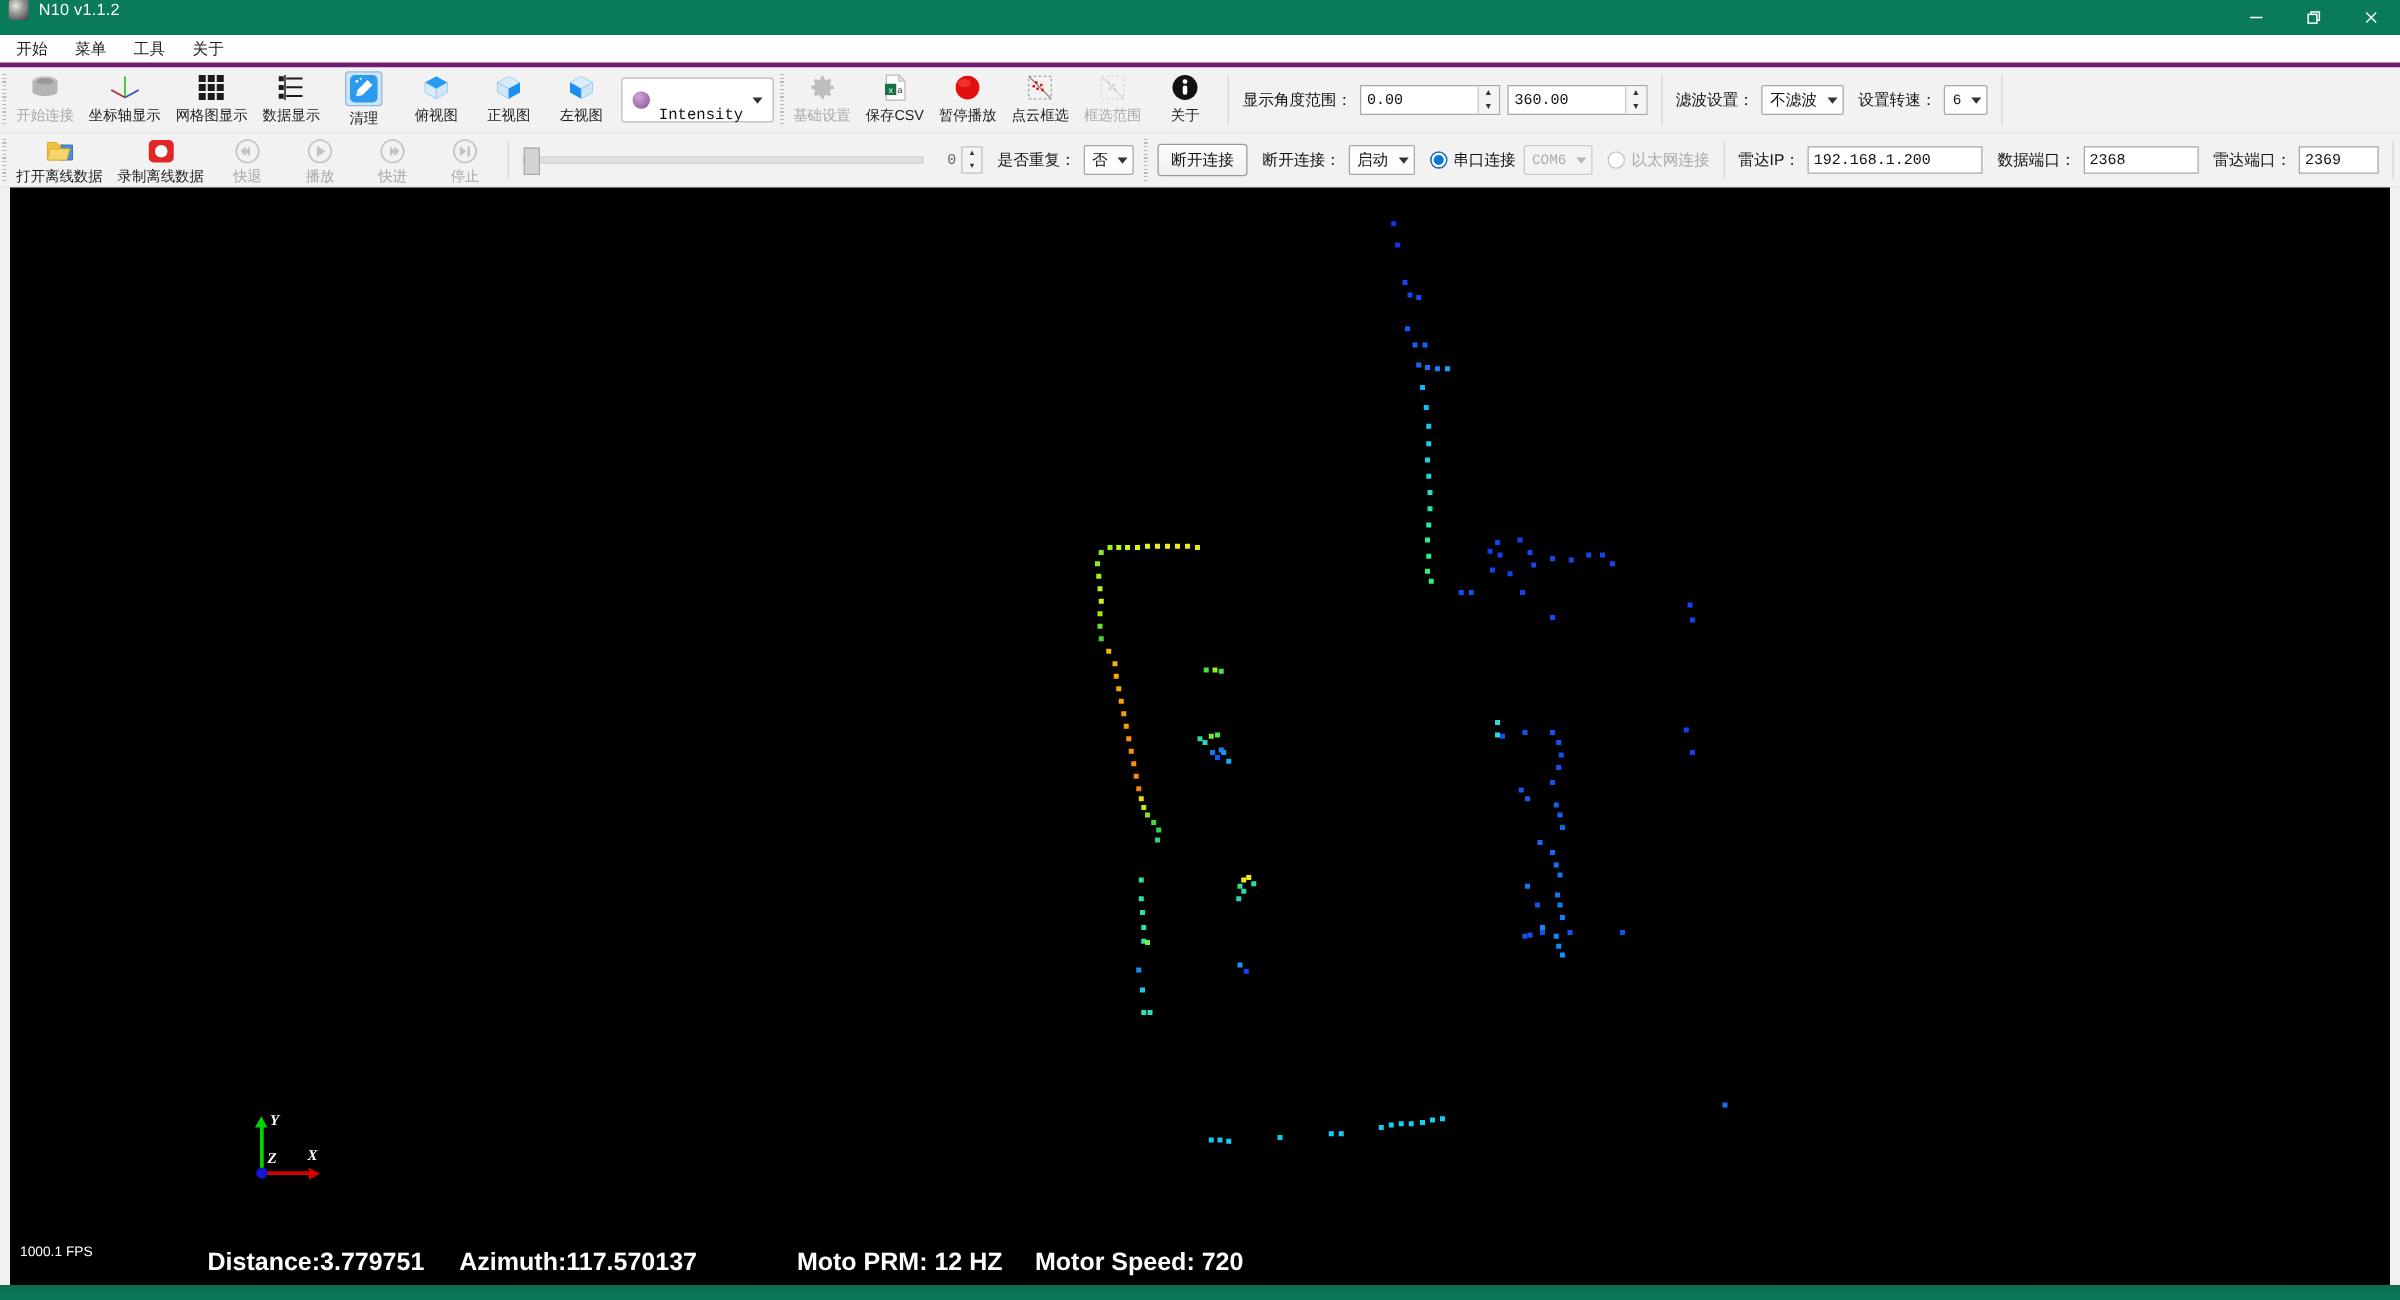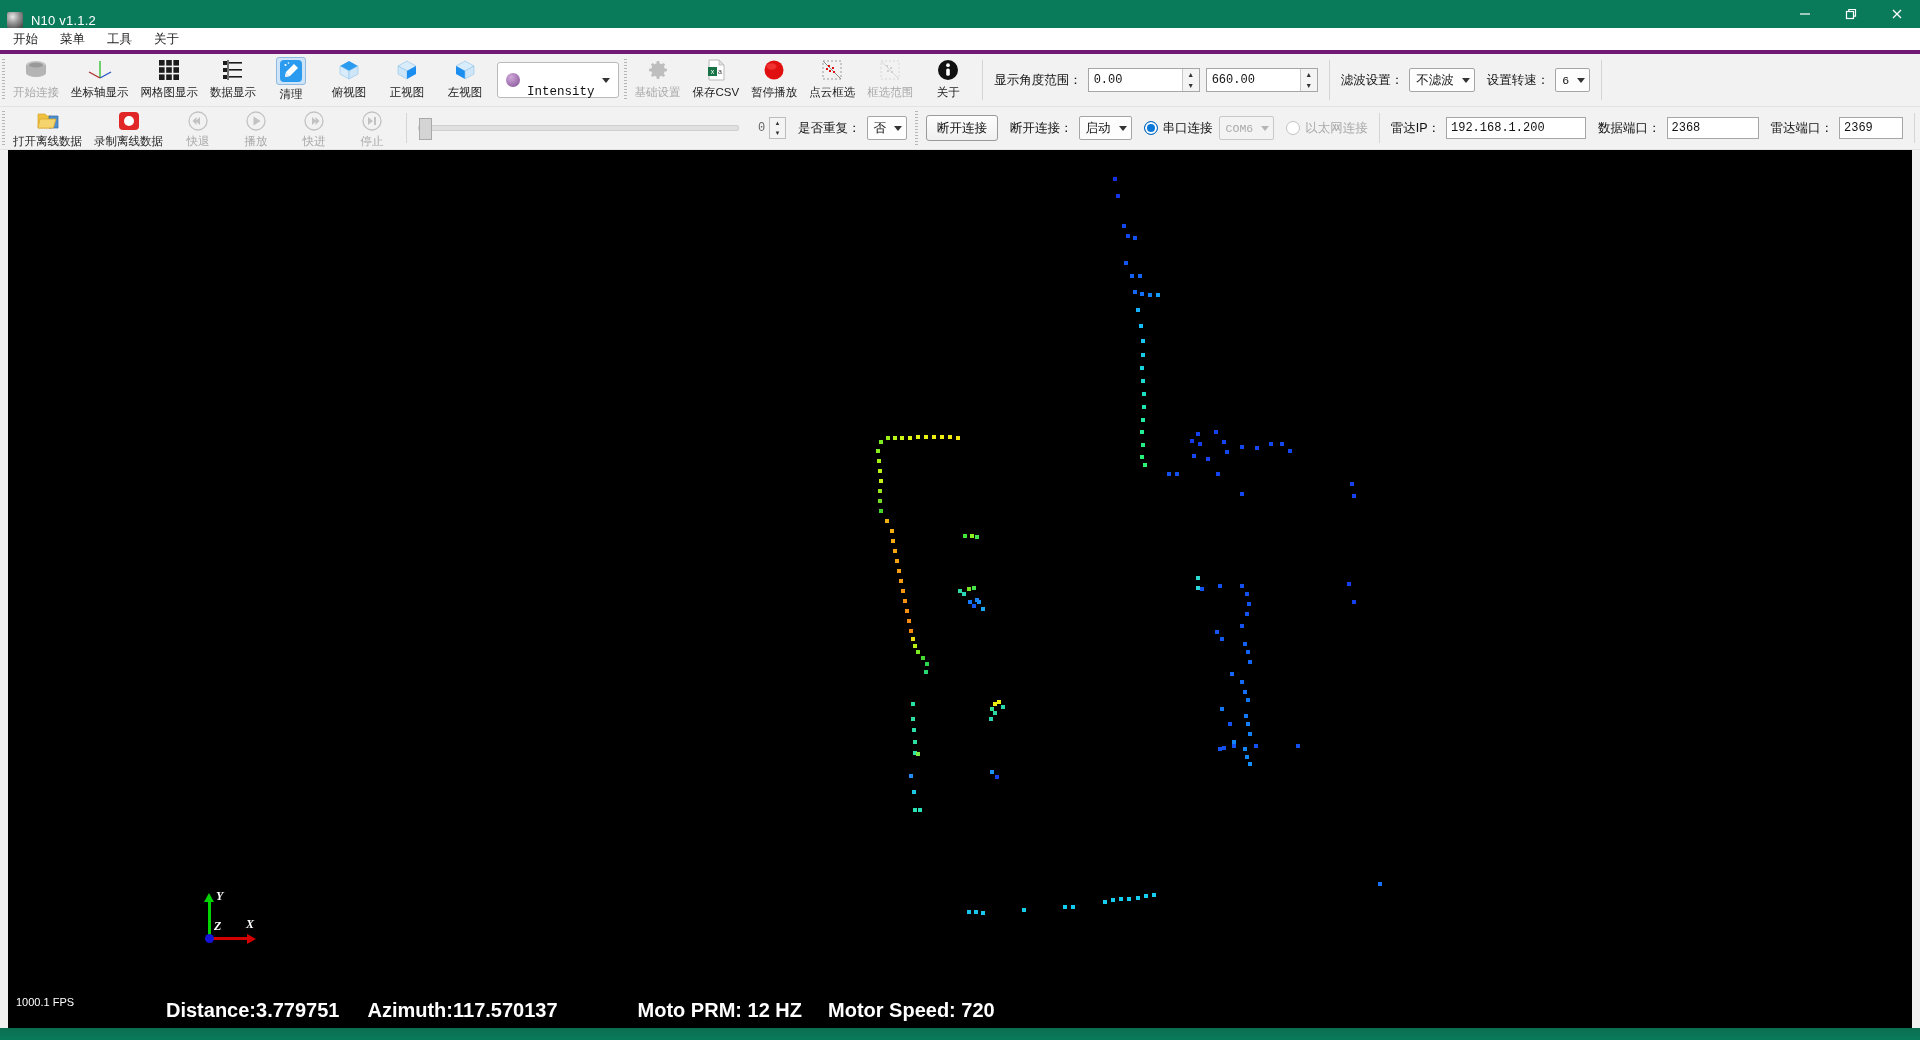--- a/index.html
+++ b/index.html
@@ -5,21 +5,21 @@
   html,body{margin:0;padding:0;}
   body{
     width:1920px;height:1040px;overflow:hidden;
     font-family:"Liberation Sans","DejaVu Sans",sans-serif;
     background:#f0f0f0;
     -webkit-font-smoothing:antialiased;
   }
   .app{position:relative;width:1920px;height:1040px;display:flex;flex-direction:column;background:#f0f0f0;}
 
   
-  .titlebar{height:28px;background:#0a7b5a;display:flex;align-items:flex-end;flex:none;}
+  .titlebar{height:28px;background:#0a7b5a;display:flex;align-items:flex-start;flex:none;}
   .tb-icon{width:16px;height:16px;margin-left:7px;margin-right:8px;border-radius:2px;
     background:radial-gradient(circle at 35% 30%,#e8e8e8 0%,#9a9a9a 40%,#3a3a3a 100%);}
   .tb-title{color:#ffffff;font-size:13px;letter-spacing:.2px;}
   .tb-spacer{flex:1;}
   .winbtn{width:46px;height:28px;display:flex;align-items:center;justify-content:center;color:#fff;font-size:14px;line-height:1;}
   .winbtn svg{display:block;}
 
   
   .menubar{height:22px;background:#ffffff;display:flex;align-items:center;flex:none;border-bottom:4px solid #701a75;}
   .menuitem{font-size:12.5px;color:#1c1c1c;padding:2px 9px;margin-left:4px;}
@@ -336,21 +336,21 @@
     <div class="ctl-row">
       <div class="field-lb">显示角度范围：</div>
       <div class="spin">
         <div class="val">0.00</div>
         <div class="arrows">
             <i>▲</i>
             <i>▼</i>
           </div>
       </div>
       <div class="spin">
-        <div class="val">660.00</div>
+        <div class="val">360.00</div>
         <div class="arrows">
             <i>▲</i>
             <i>▼</i>
           </div>
       </div>
     </div>
 
     <div class="tsep"></div>
 
     <div class="ctl-row">

